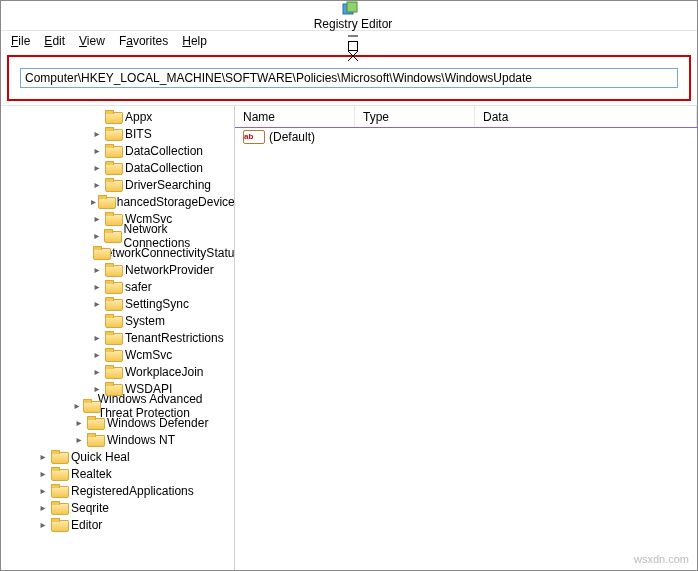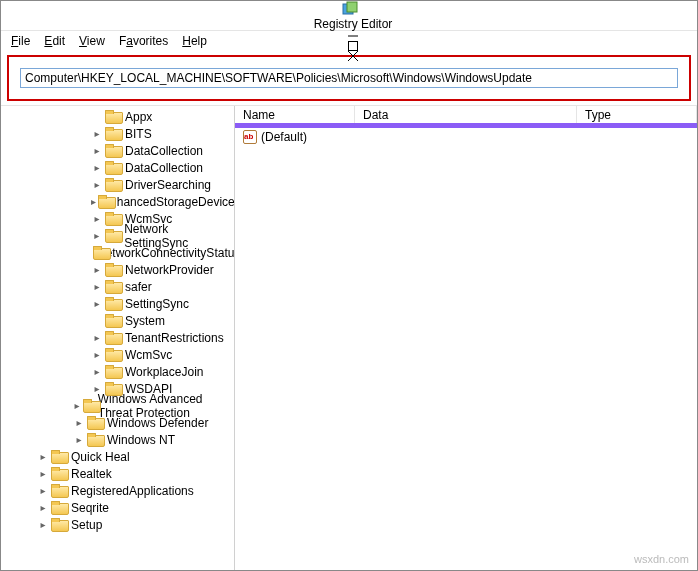--- a/index.html
+++ b/index.html
@@ -85,21 +85,21 @@
     overflow: hidden;
   }
   .list-pane {
     flex: 1;
     display: flex;
     flex-direction: column;
   }
   .list-header {
     display: flex;
     height: 22px;
-    border-bottom: 5px solid #8b5cf6;
+    border-bottom: 1px solid #8b5cf6;
     align-items: center;
   }
   .list-header .col {
     padding: 0 8px;
     font-size: 12px;
     color: #000;
     border-right: 1px solid #e5e5e5;
     height: 100%;
     display: flex;
     align-items: center;
@@ -113,21 +113,21 @@
     height: 18px;
     align-items: center;
     padding-left: 4px;
   }
   .list-row .cell { padding: 0 4px; display: flex; align-items: center; gap: 4px; }
   .cell-name { width: 116px; }
   .cell-type { width: 120px; }
   .cell-data { flex: 1; }
 
   .ab-icon {
-    width: 14px; height: 14px;
+    width: 22px; height: 14px;
     border: 1px solid #b07b3a;
     background: #fff;
     font-size: 8px;
     line-height: 12px;
     text-align: left;
     color: #c00;
     font-weight: bold;
     border-radius: 2px;
   }
   .tree .row {
@@ -279,21 +279,21 @@
           <span class="lbl">EnhancedStorageDevices</span>
         </div>
         <div class="row" style="padding-left: 130px;">
           <span class="tw closed"></span>
           <span class="folder-icon"></span>
           <span class="lbl">WcmSvc</span>
         </div>
         <div class="row" style="padding-left: 130px;">
           <span class="tw closed"></span>
           <span class="folder-icon"></span>
-          <span class="lbl">Network SettingSync</span>
+          <span class="lbl">Network Connections</span>
         </div>
         <div class="row" style="padding-left: 130px;">
           <span class="tw none"></span>
           <span class="folder-icon"></span>
           <span class="lbl">NetworkConnectivityStatusIndicator</span>
         </div>
         <div class="row" style="padding-left: 130px;">
           <span class="tw closed"></span>
           <span class="folder-icon"></span>
           <span class="lbl">NetworkProvider</span>
@@ -364,29 +364,29 @@
           <span class="lbl">RegisteredApplications</span>
         </div>
         <div class="row" style="padding-left: 76px;">
           <span class="tw closed"></span>
           <span class="folder-icon"></span>
           <span class="lbl">Seqrite</span>
         </div>
         <div class="row" style="padding-left: 76px;">
           <span class="tw closed"></span>
           <span class="folder-icon"></span>
-          <span class="lbl">Setup</span>
+          <span class="lbl">Editor</span>
         </div>
       </div>
   </div>
   <div class="list-pane">
     <div class="list-header">
       <div class="col col-name">Name</div>
+      <div class="col col-type">Type</div>
       <div class="col col-data">Data</div>
-      <div class="col col-type">Type</div>
     </div>
     <div id="list-body">
         <div class="list-row">
           <div class="cell cell-name">
             <span class="ab-icon">ab</span>
             <span>(Default)</span>
           </div>
         </div>
       </div>
   </div>

